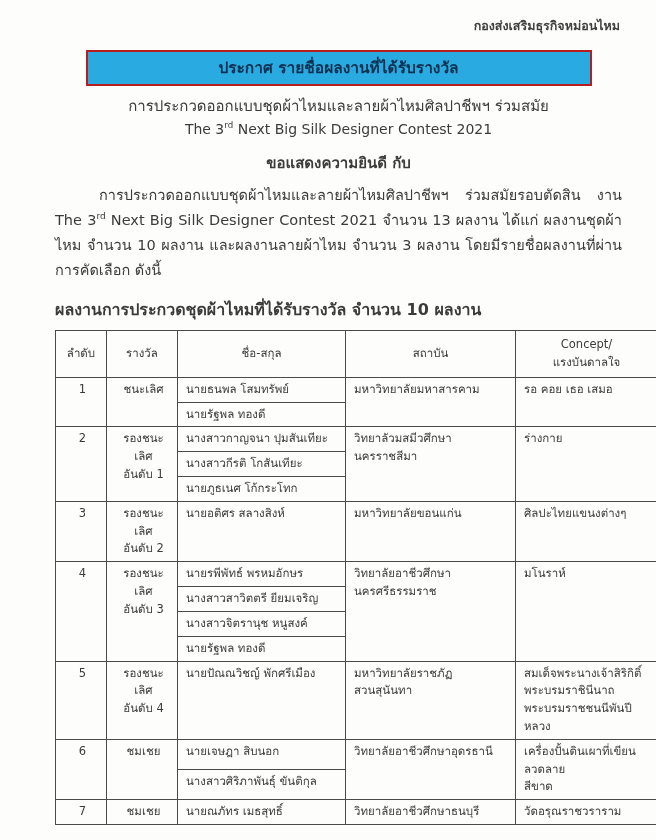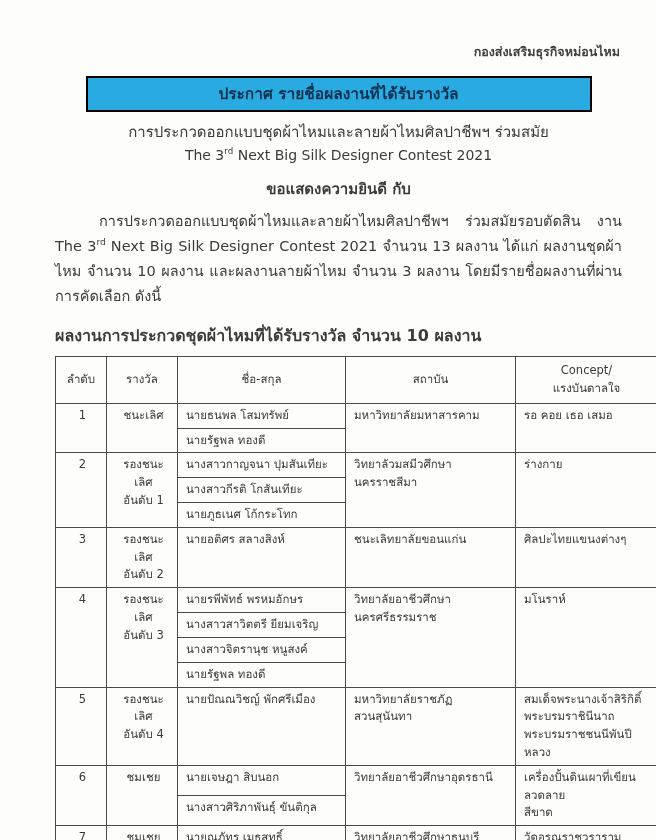--- a/index.html
+++ b/index.html
@@ -5,34 +5,34 @@
   html,body{margin:0;padding:0;background:#e9e9e9;}
   .page{
     position:relative;
     width:656px;height:840px;
     margin:0 auto;
     background:#fdfdfc;
     overflow:hidden;
     font-family:"DejaVu Sans","Liberation Sans",sans-serif;
     color:#3b3b3b;
     box-sizing:border-box;
-    padding:42px 34px 0 55px;
+    padding:16px 34px 0 55px;
   }
   .agency{
     text-align:right;
     font-size:12.5px;
     font-weight:bold;
     color:#3f3f3f;
     margin:0 2px 14px 0;
   }
   .banner{
     width:506px;
     margin:6px auto 8px auto;
     background:#29abe2;
-    border:2px solid #000000;
+    border:2px solid #b91c1c;
     text-align:center;
     padding:3px 0 4px 0;
     box-sizing:border-box;
   }
   .banner-text{
     font-size:15.5px;
     font-weight:bold;
     color:#0d3050;
   }
   .subtitle-thai{
@@ -151,21 +151,21 @@
           <td class="col-name">นางสาวกีรติ โกสันเทียะ</td>
         </tr>
         <tr>
           <td class="col-name">นายภูธเนศ โก้กระโทก</td>
         </tr>
         <tr>
           <td class="col-order">3</td>
           <td class="col-prize">รองชนะเลิศ
 อันดับ 2</td>
           <td class="col-name">นายอติศร สลางสิงห์</td>
-          <td class="col-inst">ชนะเลิทยาลัยขอนแก่น</td>
+          <td class="col-inst">มหาวิทยาลัยขอนแก่น</td>
           <td class="col-concept">ศิลปะไทยแขนงต่างๆ</td>
         </tr>
         <tr>
           <td rowspan="4" class="col-order">4</td>
           <td rowspan="4" class="col-prize">รองชนะเลิศ
 อันดับ 3</td>
           <td class="col-name">นายรพีพัทธ์ พรหมอักษร</td>
           <td rowspan="4" class="col-inst">วิทยาลัยอาชีวศึกษานครศรีธรรมราช</td>
           <td rowspan="4" class="col-concept">มโนราห์</td>
         </tr>

